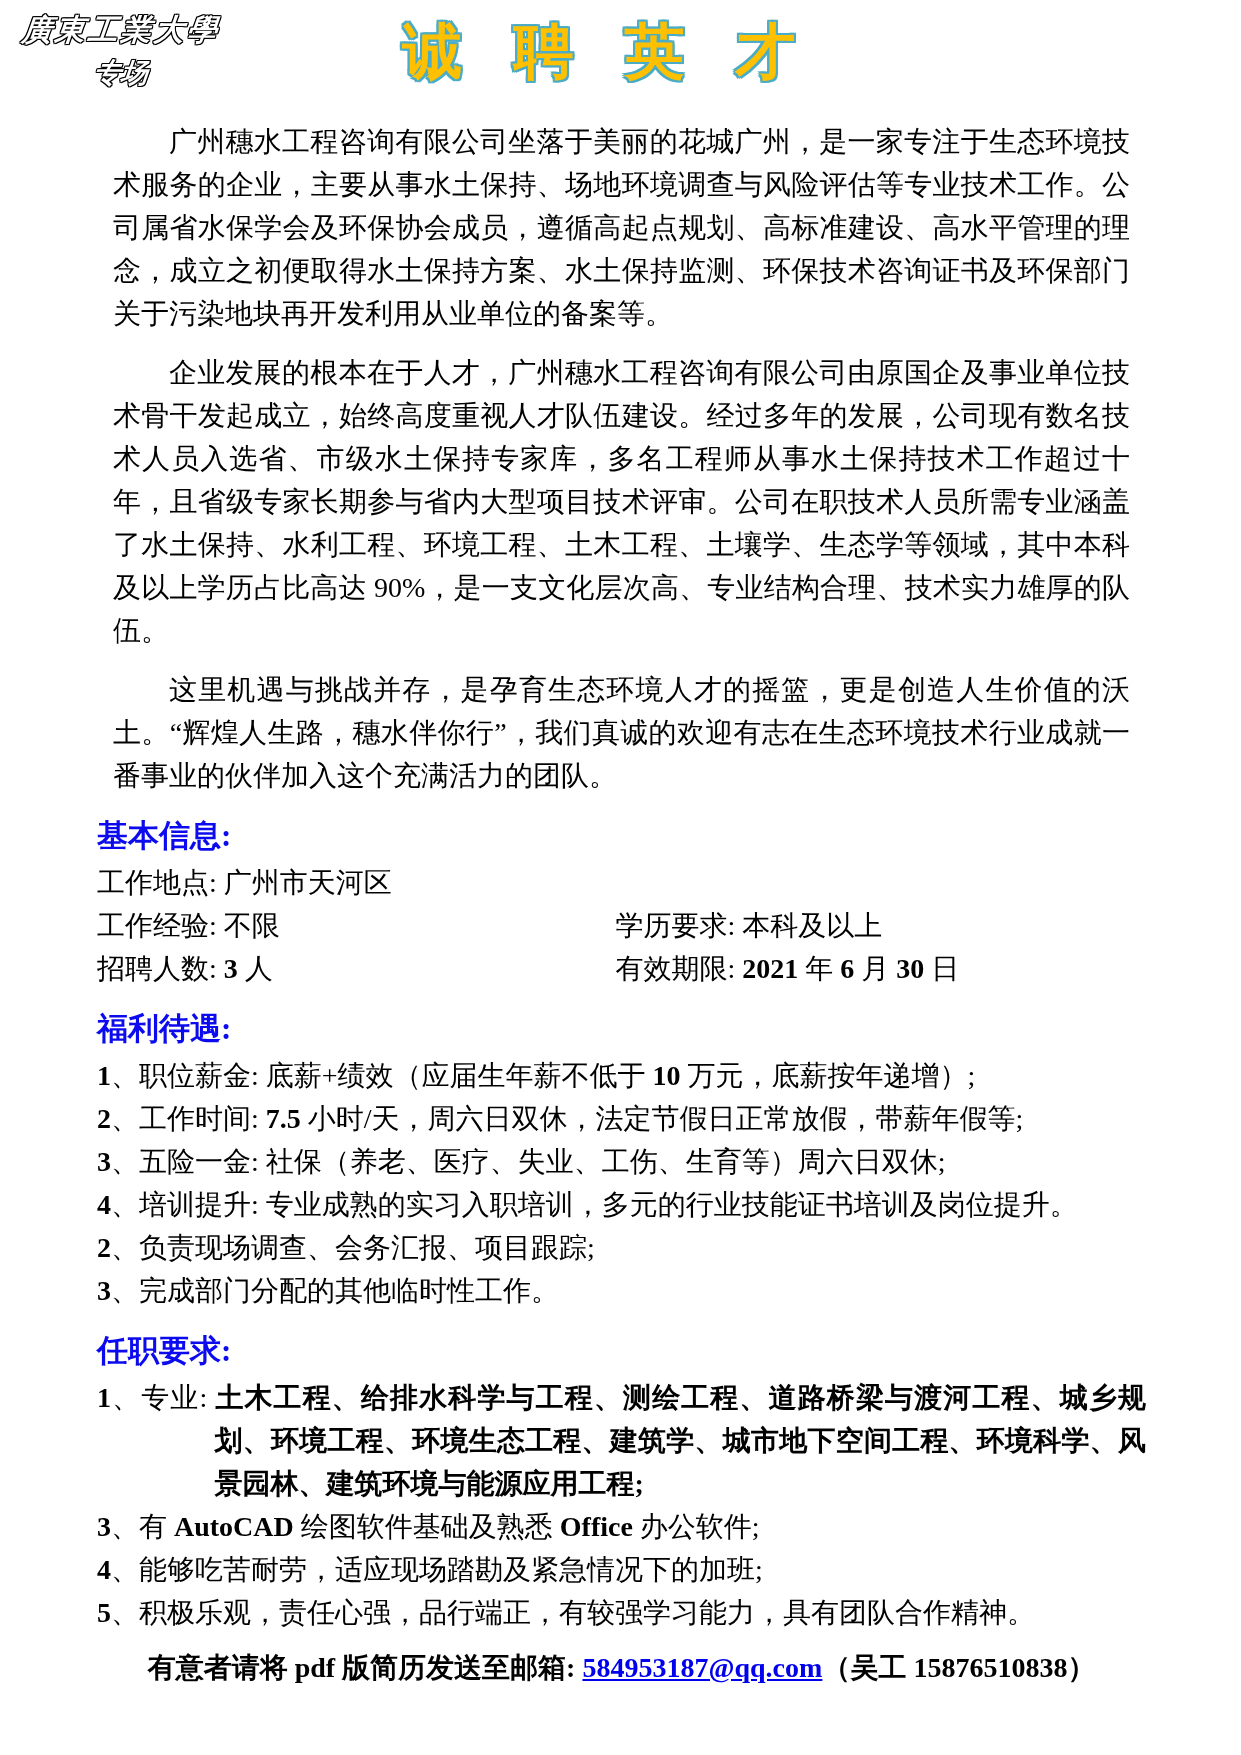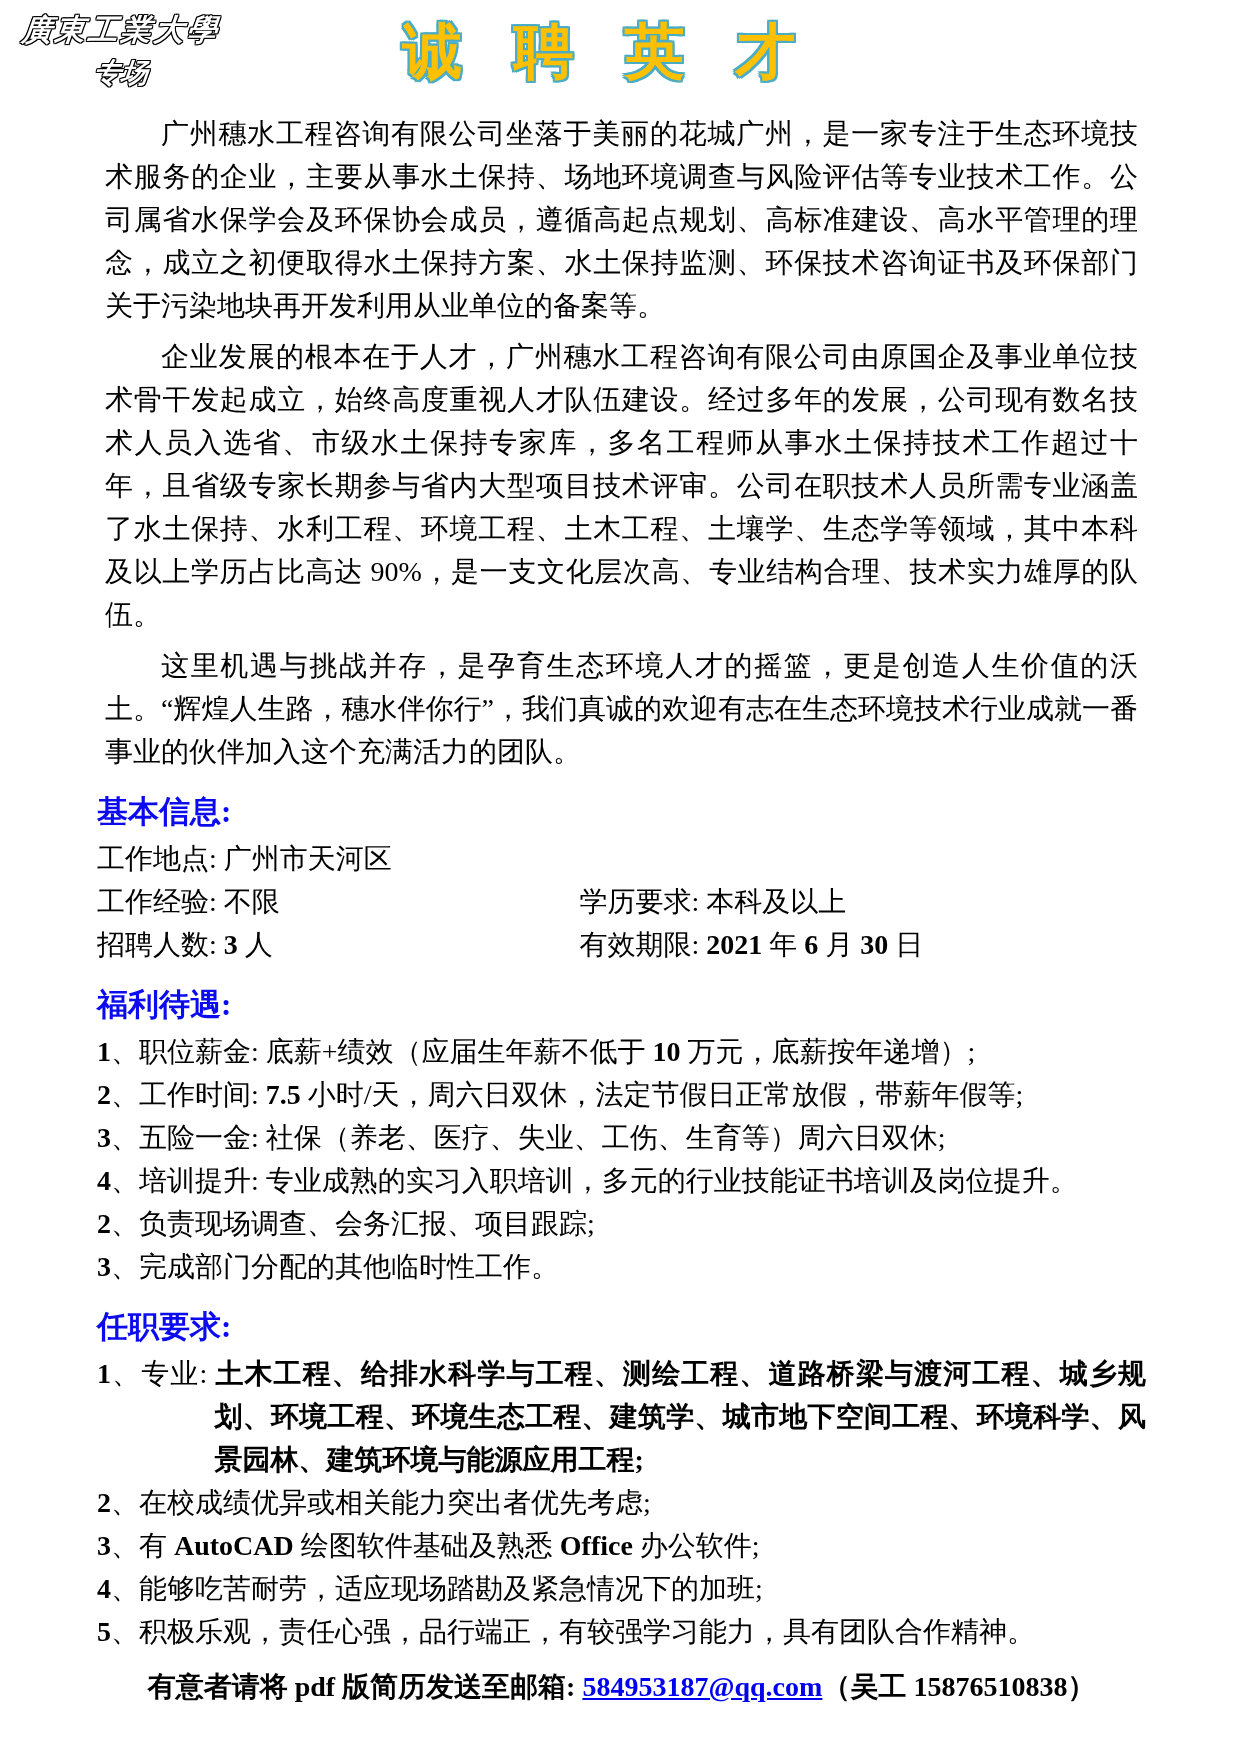--- a/index.html
+++ b/index.html
@@ -42,31 +42,31 @@
     text-shadow: -2px -2px 0 var(--title-outline), 2px -2px 0 var(--title-outline),
                  -2px 2px 0 var(--title-outline), 2px 2px 0 var(--title-outline),
                  0 -2px 0 var(--title-outline), 0 2px 0 var(--title-outline),
                  -2px 0 0 var(--title-outline), 2px 0 0 var(--title-outline);
     margin-left: 13px;
   }
 
   
   .content { padding: 0 95px 0 97px; }
   .para {
-    margin: 8px;
+    margin: 16px;
     font-size: 28px; line-height: 43px;
     text-align: justify; text-indent: 2em;
   }
   .heading {
     margin: 19px 0 5px;
     font-size: 31px; line-height: 40px;
     font-weight: bold;
     color: var(--heading-blue);
   }
-  .info-row { display: flex; font-size: 28px; line-height: 43px; }
+  .info-row { display: flex; font-size: 28px; line-height: 43px; gap: 36px; }
   .info-cell-left { width: 46%; }
   .info-cell-right { flex: 1; }
   .list-item { font-size: 28px; line-height: 43px; text-align: justify; }
   .hang { padding-left: 4.2em; text-indent: -4.2em; }
   .sg-b { font-weight: bold; }
   .footer {
     margin-top: 12px;
     text-align: center;
     font-size: 28px; line-height: 44px; font-weight: bold;
   }
@@ -108,21 +108,20 @@
     <div class="list-item"><span class="sg-b">1</span><span>、职位薪金: 底薪+绩效（应届生年薪不低于 </span><span class="sg-b">10</span><span> 万元，底薪按年递增）;</span></div>
     <div class="list-item"><span class="sg-b">2</span><span>、工作时间: </span><span class="sg-b">7.5</span><span> 小时/天，周六日双休，法定节假日正常放假，带薪年假等;</span></div>
     <div class="list-item"><span class="sg-b">3</span><span>、五险一金: 社保（养老、医疗、失业、工伤、生育等）周六日双休;</span></div>
     <div class="list-item"><span class="sg-b">4</span><span>、培训提升: 专业成熟的实习入职培训，多元的行业技能证书培训及岗位提升。</span></div>
 
     <div class="list-item"><span class="sg-b">2</span><span>、负责现场调查、会务汇报、项目跟踪;</span></div>
     <div class="list-item"><span class="sg-b">3</span><span>、完成部门分配的其他临时性工作。</span></div>
 
     <h2 class="heading">任职要求:</h2>
     <div class="list-item hang"><span class="sg-b">1</span><span>、专业: </span><span class="sg-b">土木工程、给排水科学与工程、测绘工程、道路桥梁与渡河工程、城乡规划、环境工程、环境生态工程、建筑学、城市地下空间工程、环境科学、风景园林、建筑环境与能源应用工程;</span></div>
-    <div class="list-item"><span class="sg-b">2</span><span>、在校成绩优异或相关能力突出者优先考虑;</span></div>
     <div class="list-item"><span class="sg-b">3</span><span>、有 </span><span class="sg-b">AutoCAD</span><span> 绘图软件基础及熟悉 </span><span class="sg-b">Office</span><span> 办公软件;</span></div>
     <div class="list-item"><span class="sg-b">4</span><span>、能够吃苦耐劳，适应现场踏勘及紧急情况下的加班;</span></div>
     <div class="list-item"><span class="sg-b">5</span><span>、积极乐观，责任心强，品行端正，有较强学习能力，具有团队合作精神。</span></div>
 
     <div class="footer"><span>有意者请将 pdf 版简历发送至邮箱: </span><a class="email-link" href="#">584953187@qq.com</a><span>（吴工 15876510838）</span></div>
 
   </div>
 </div>
 
 </body></html>

